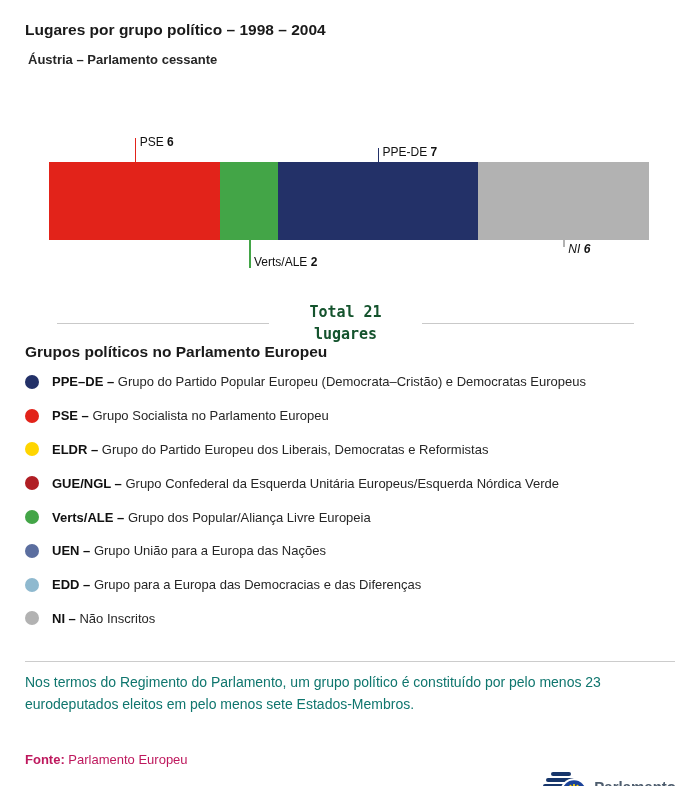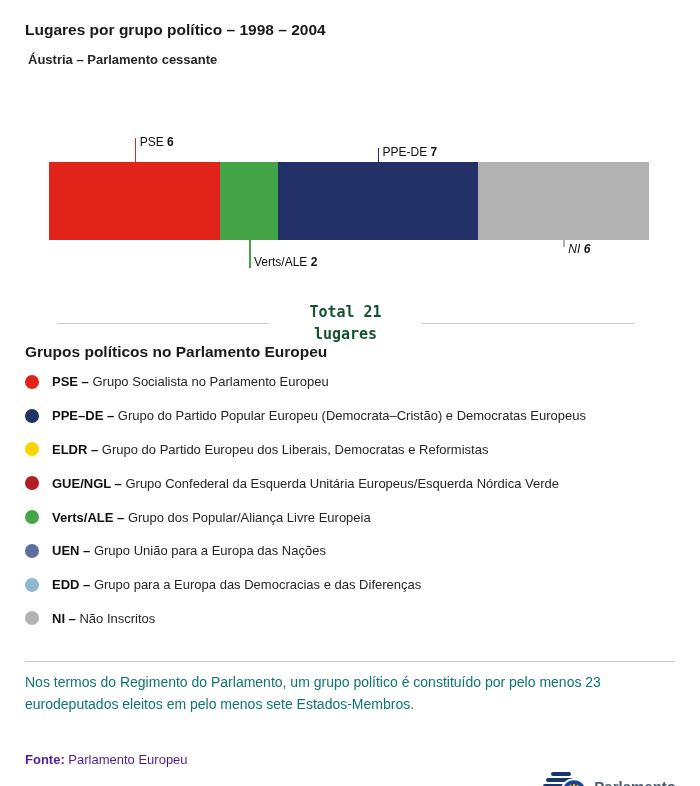--- a/index.html
+++ b/index.html
@@ -32,21 +32,21 @@
   .legend-title { position:absolute; left:25px; top:343px; font-size:15.5px; font-weight:700; }
   .legend { position:absolute; left:25px; top:365px; width:655px; }
   .legend-item { display:flex; align-items:center; height:33.8px; }
   .dot { width:14px; height:14px; border-radius:50%; flex:0 0 14px; margin-right:13px; }
   .legend-text { font-size:13px; color:#262626; white-space:nowrap; }
   .legend-text b { font-weight:700; color:#111; }
 
   .footer-divider { position:absolute; left:25px; top:661px; width:650px; height:1px; background:#cccccc; }
   .footnote { position:absolute; left:25px; top:672px; width:648px; font-size:14px; line-height:1.55; color:#0f766e; }
 
-  .source { position:absolute; left:25px; top:752px; font-size:13px; color:#4c1d95; }
+  .source { position:absolute; left:25px; top:752px; font-size:13px; color:#be185d; }
   .source b { font-weight:700; }
 
   .logo { position:absolute; right:24px; top:722px; display:flex; align-items:flex-end; gap:4px;margin-top:47px; }
   .logo-text { font-size:15px; font-weight:700; color:#4d5c6d; line-height:1.25; }
 </style>
 </head>
 <body>
 
 <div class="page">
 
@@ -76,26 +76,26 @@
     <div class="total-text">
       <div>Total 21</div>
       <div>lugares</div>
     </div>
     <div class="hline"></div>
   </div>
 
   <h2 class="legend-title">Grupos políticos no Parlamento Europeu</h2>
   <div class="legend">
       <div class="legend-item">
+        <span class="dot" style="background: rgb(35, 49, 104);"></span>
+        <span class="legend-text"><b>PPE–DE – </b><span>Grupo do Partido Popular Europeu (Democrata–Cristão) e Democratas Europeus</span></span>
+      </div>
+      <div class="legend-item">
         <span class="dot" style="background: rgb(226, 35, 26);"></span>
         <span class="legend-text"><b>PSE – </b><span>Grupo Socialista no Parlamento Europeu</span></span>
-      </div>
-      <div class="legend-item">
-        <span class="dot" style="background: rgb(35, 49, 104);"></span>
-        <span class="legend-text"><b>PPE–DE – </b><span>Grupo do Partido Popular Europeu (Democrata–Cristão) e Democratas Europeus</span></span>
       </div>
       <div class="legend-item">
         <span class="dot" style="background: rgb(255, 213, 0);"></span>
         <span class="legend-text"><b>ELDR – </b><span>Grupo do Partido Europeu dos Liberais, Democratas e Reformistas</span></span>
       </div>
       <div class="legend-item">
         <span class="dot" style="background: rgb(176, 30, 36);"></span>
         <span class="legend-text"><b>GUE/NGL – </b><span>Grupo Confederal da Esquerda Unitária Europeus/Esquerda Nórdica Verde</span></span>
       </div>
       <div class="legend-item">

